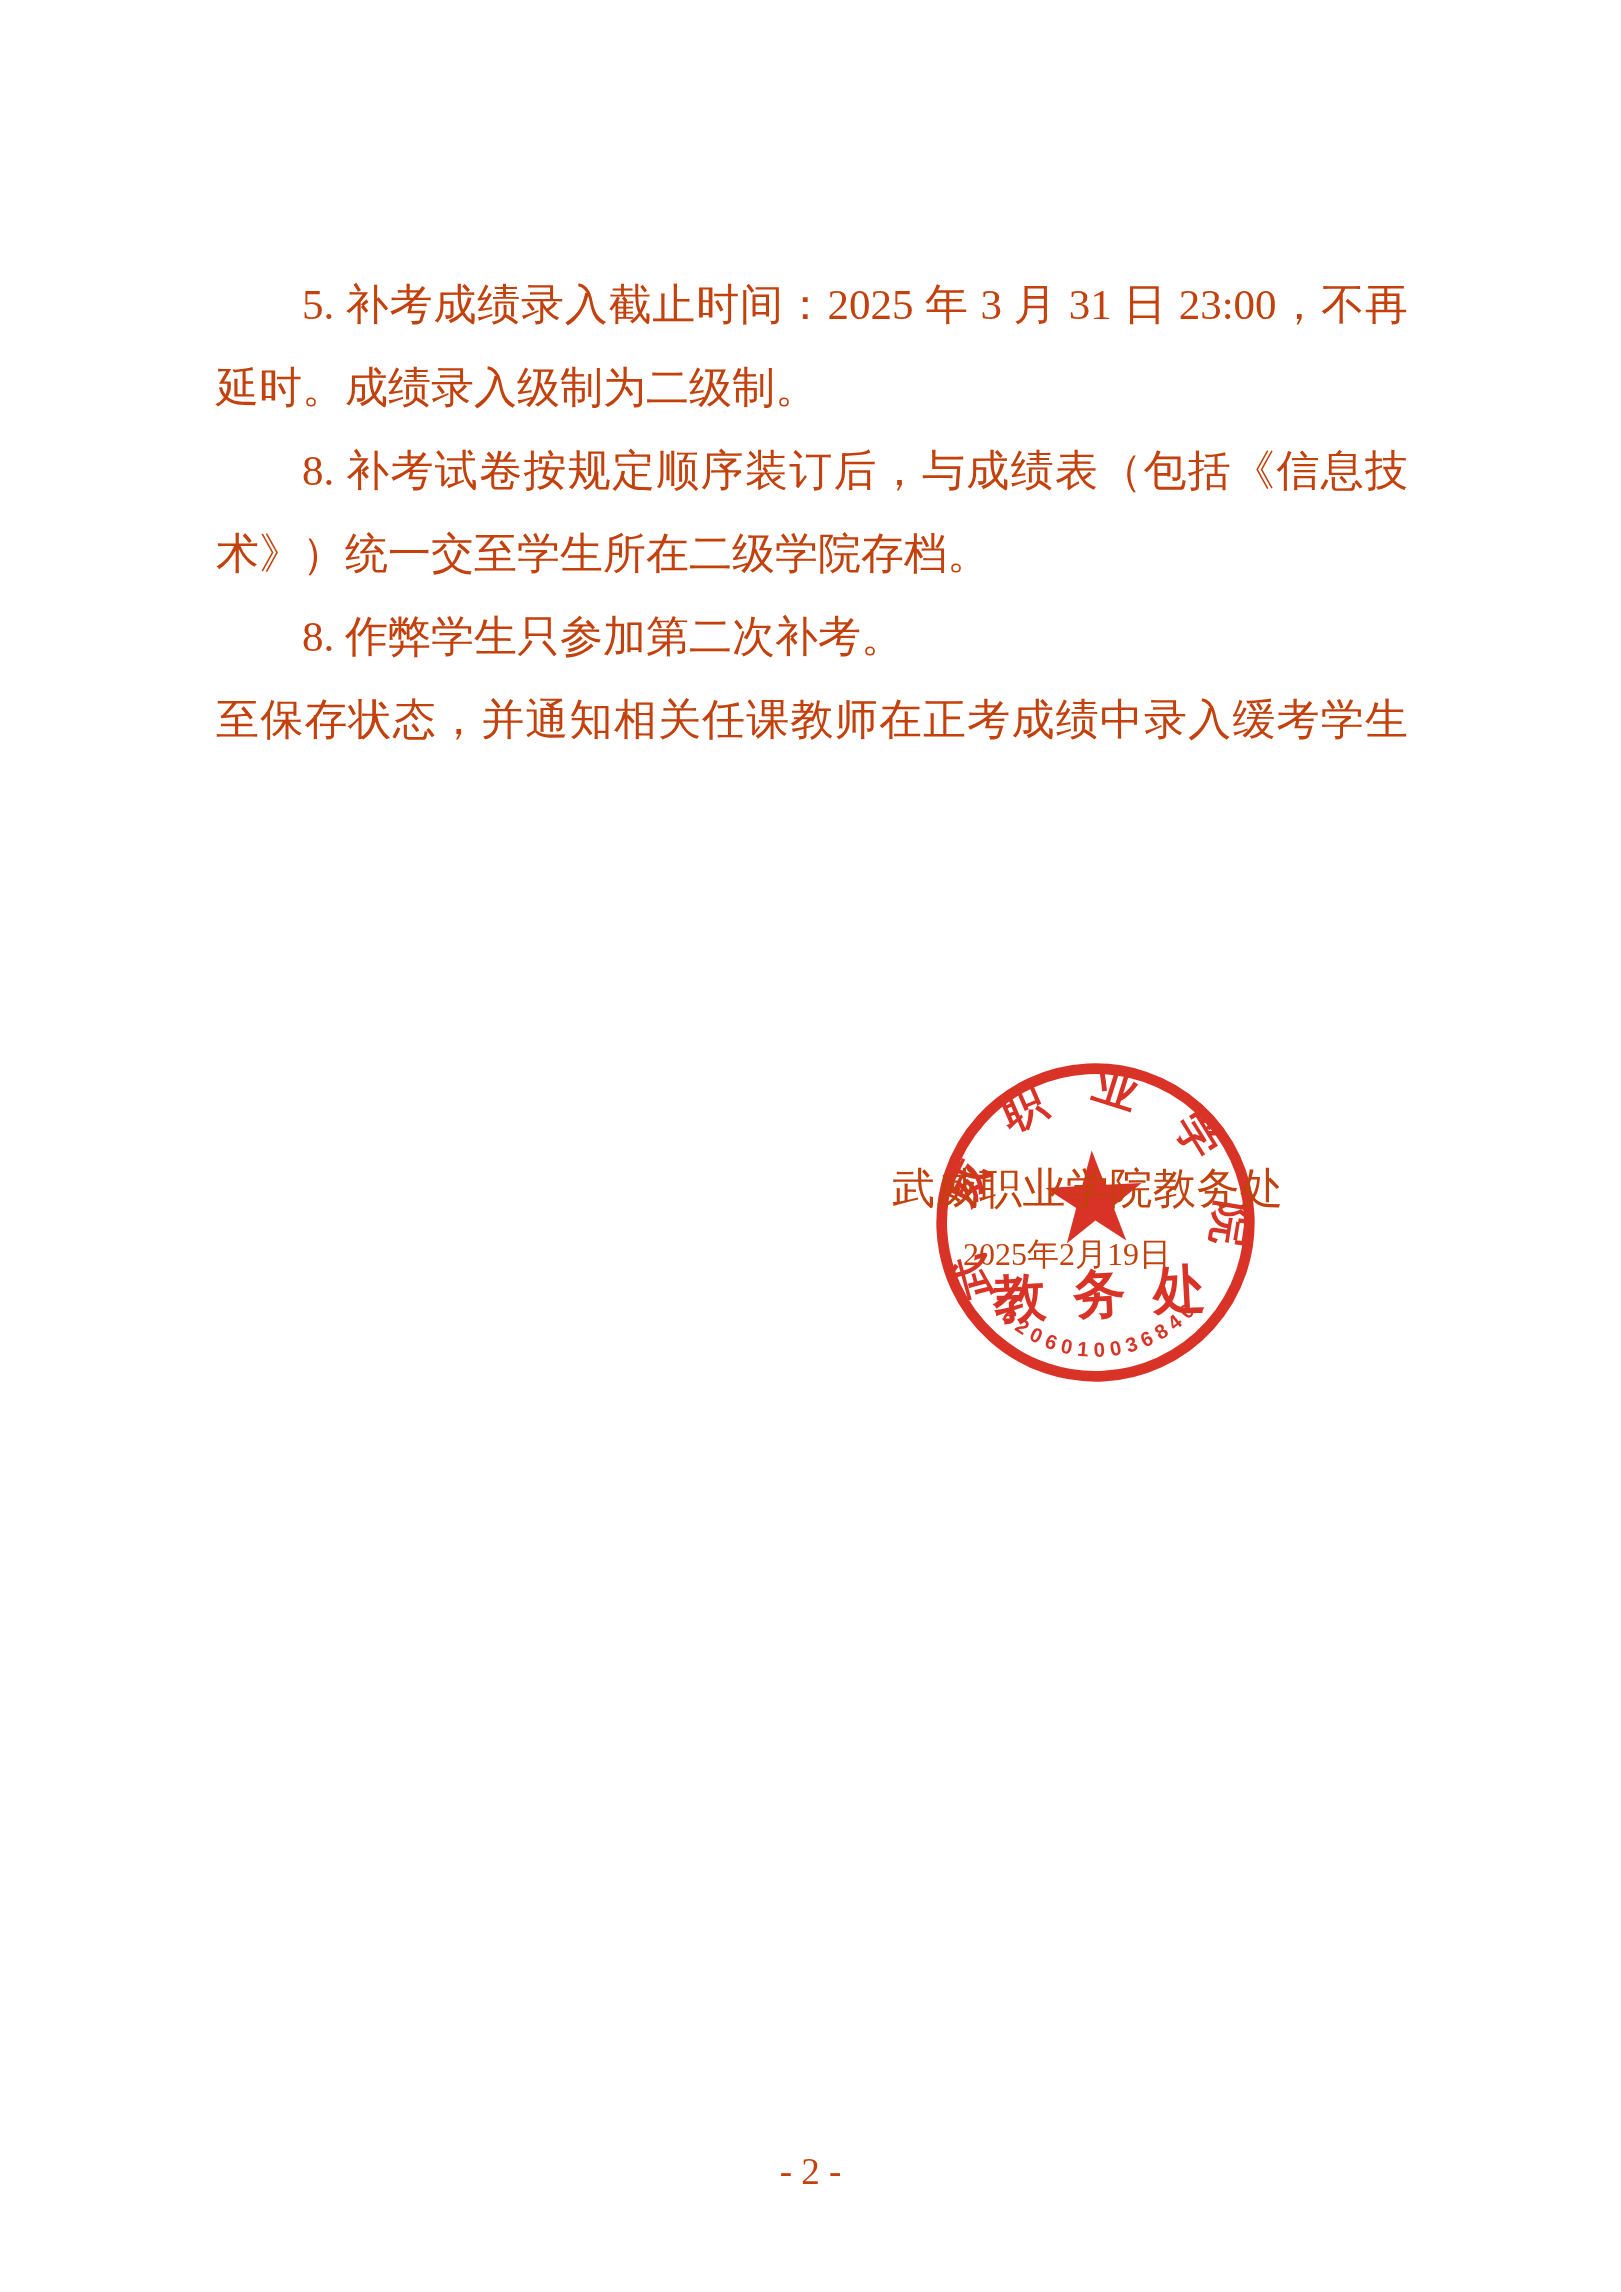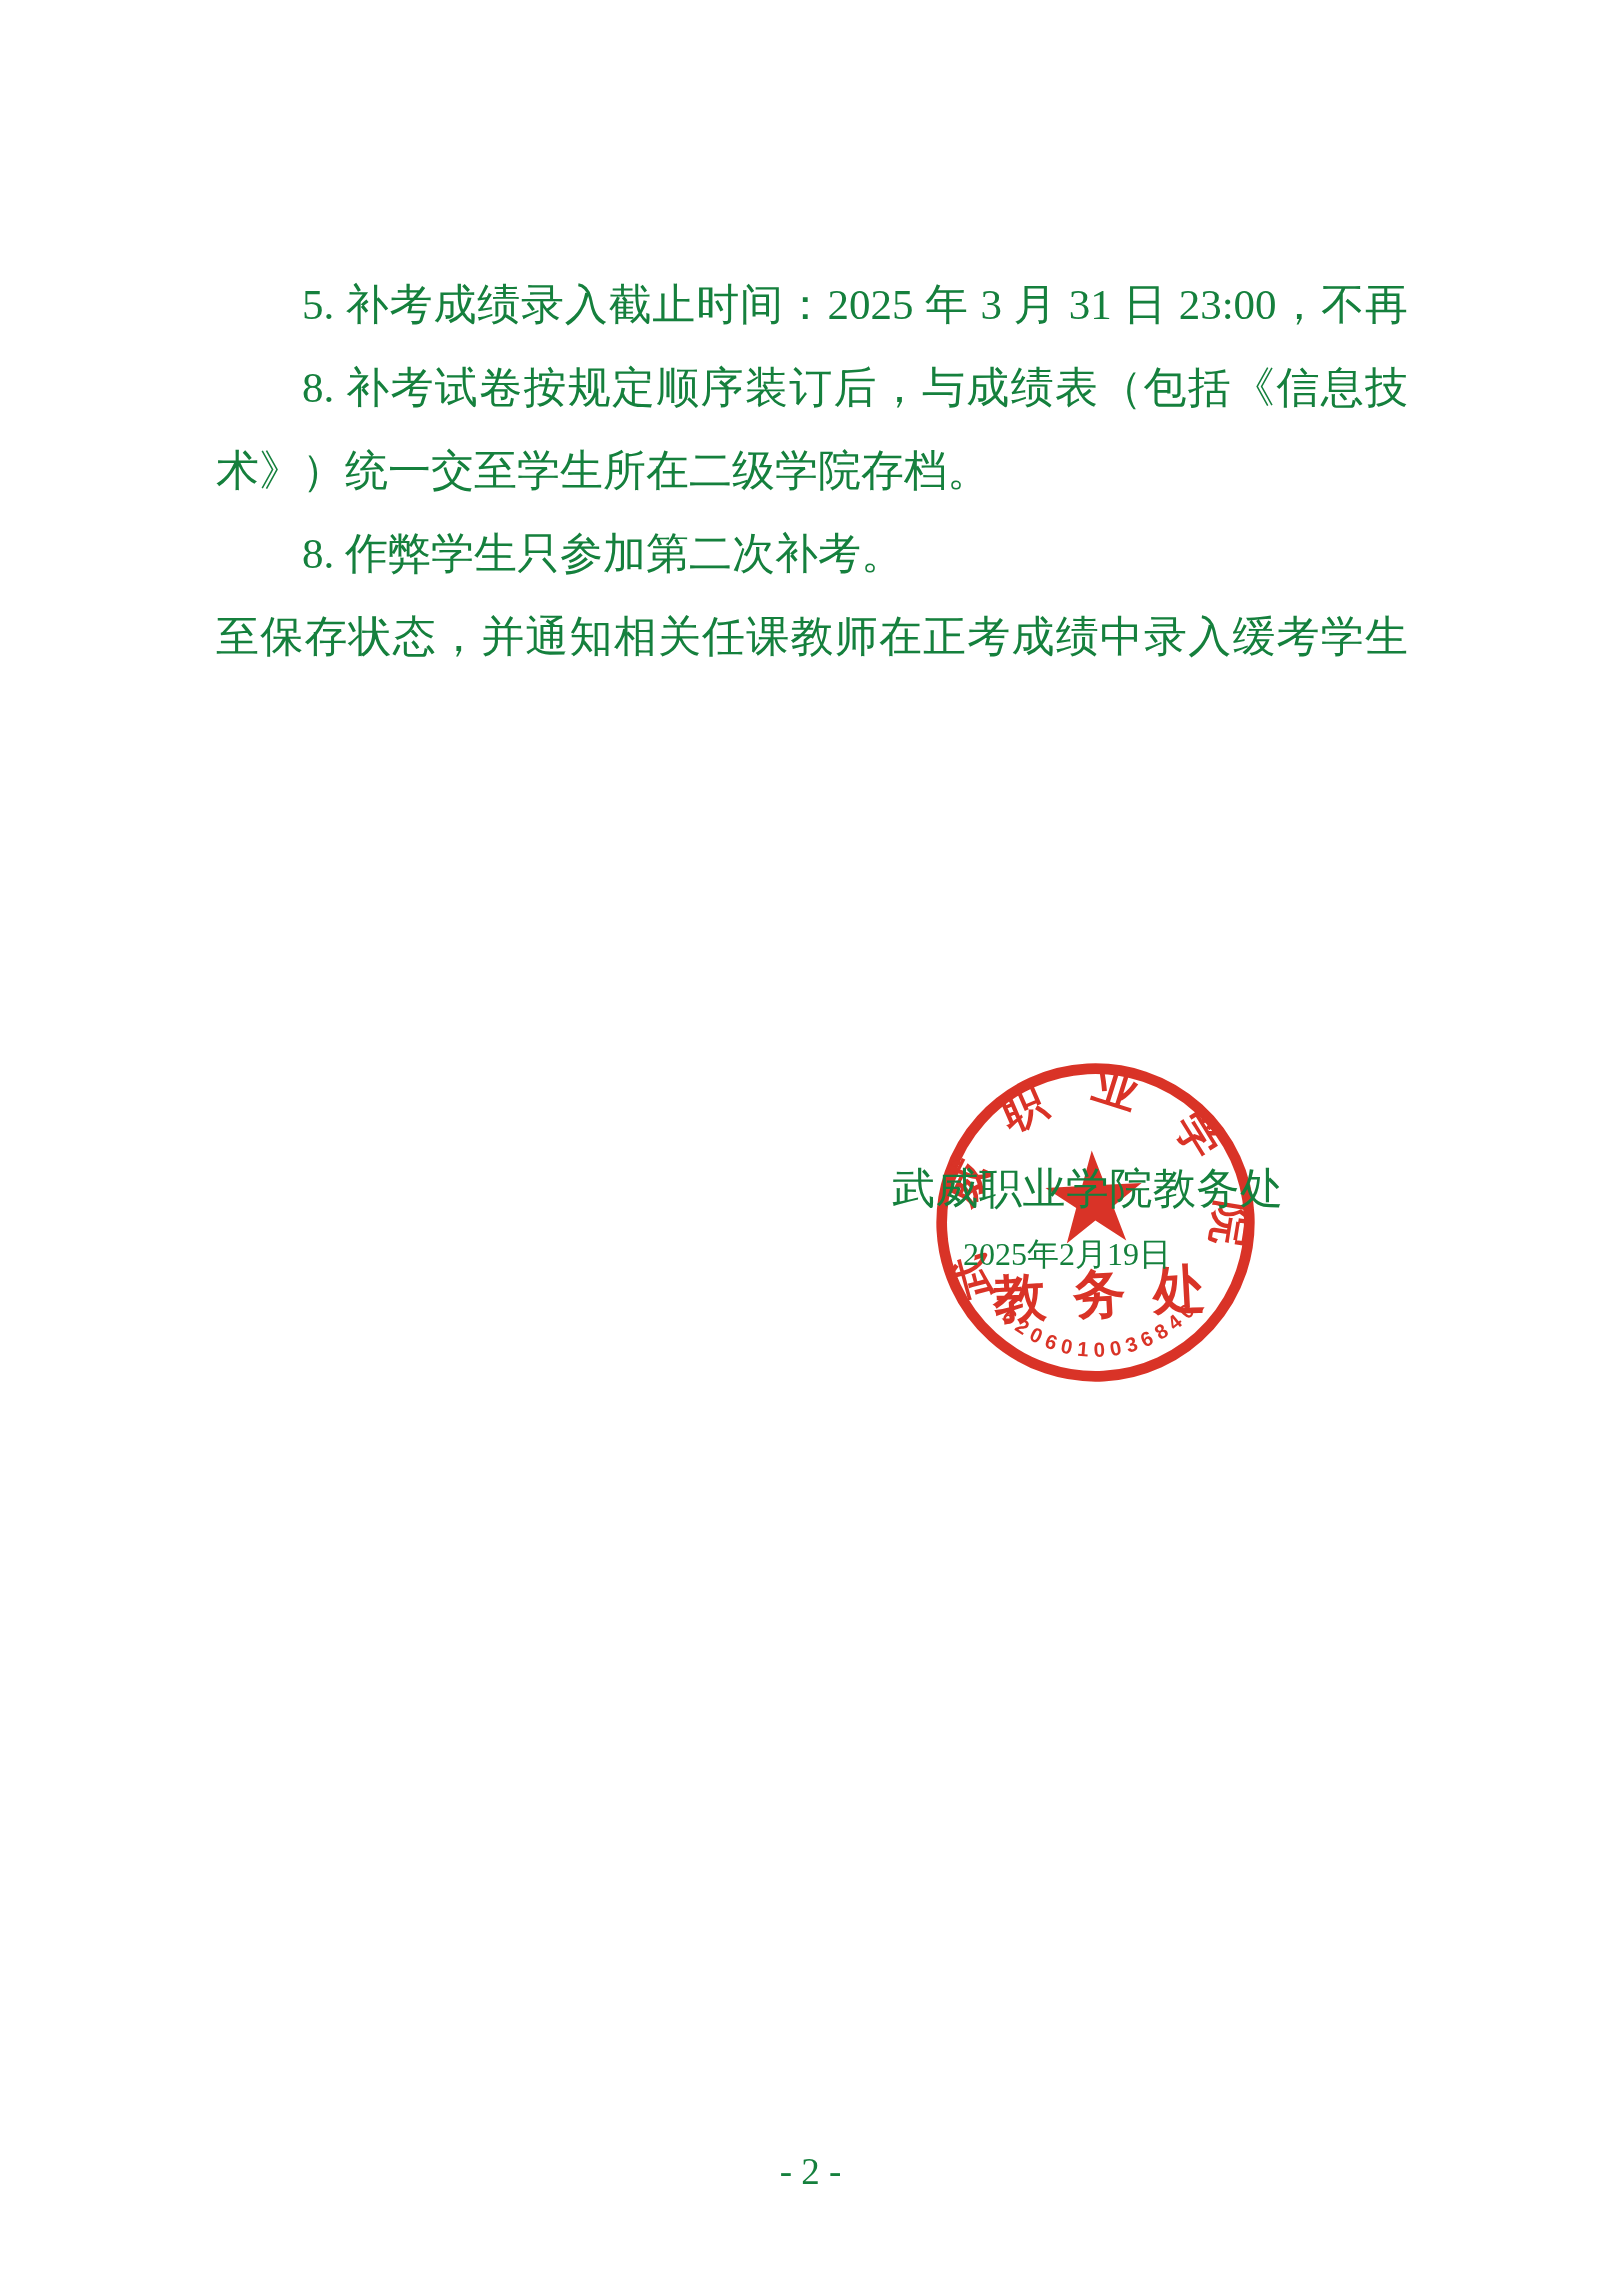--- a/index.html
+++ b/index.html
@@ -2,21 +2,21 @@
 <html><head>
 <meta charset="utf-8">
 <style>
   html, body { margin: 0; padding: 0; background: #ffffff; }
   .page {
     position: relative;
     width: 1621px;
     height: 2293px;
     background: #ffffff;
     font-family: "Liberation Serif", "DejaVu Serif", serif;
-    color: #15803d;
+    color: #c2410c;
     overflow: hidden;
   }
   .doc-body {
     position: absolute;
     left: 216px;
     top: 263px;
     width: 1192px;
     font-size: 43px;
     z-index: 2;
   }
@@ -70,20 +70,21 @@
     z-index: 2;
   }
 </style>
 </head>
 <body>
 
 <div class="page">
 
   <div class="doc-body">
     <div class="line indent fill">5. 补考成绩录入截止时间：2025 年 3 月 31 日 23:00，不再</div>
+    <div class="line">延时。成绩录入级制为二级制。</div>
     <div class="line indent fill">8. 补考试卷按规定顺序装订后，与成绩表（包括《信息技</div>
     <div class="line">术》）统一交至学生所在二级学院存档。</div>
     <div class="line indent">8. 作弊学生只参加第二次补考。</div>
     <div class="line fill">至保存状态，并通知相关任课教师在正考成绩中录入缓考学生</div>
   </div>
 
   <svg class="stamp" viewBox="0 0 340 340" xmlns="http://www.w3.org/2000/svg" xmlns:xlink="http://www.w3.org/1999/xlink">
     <circle cx="170" cy="170" r="158" fill="none" stroke="#d8291c" stroke-width="11"></circle>
     <defs>
       <path id="arcTop" d="M 76.5 248.4 A 122 122 0 1 1 263.5 248.4" fill="none"></path>

